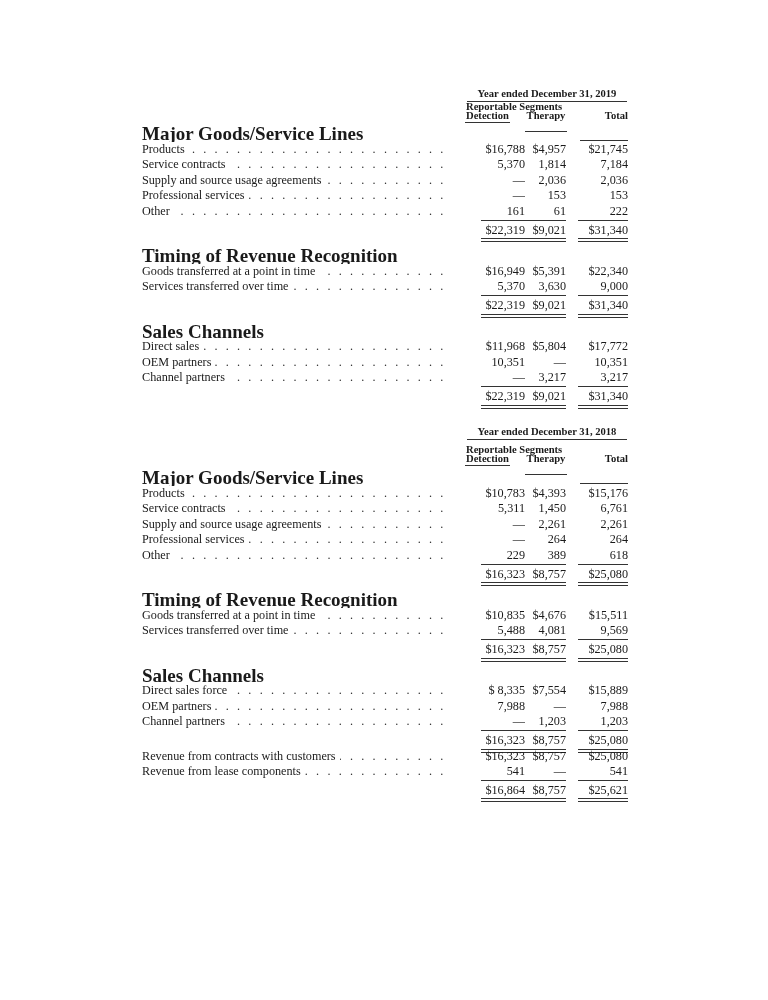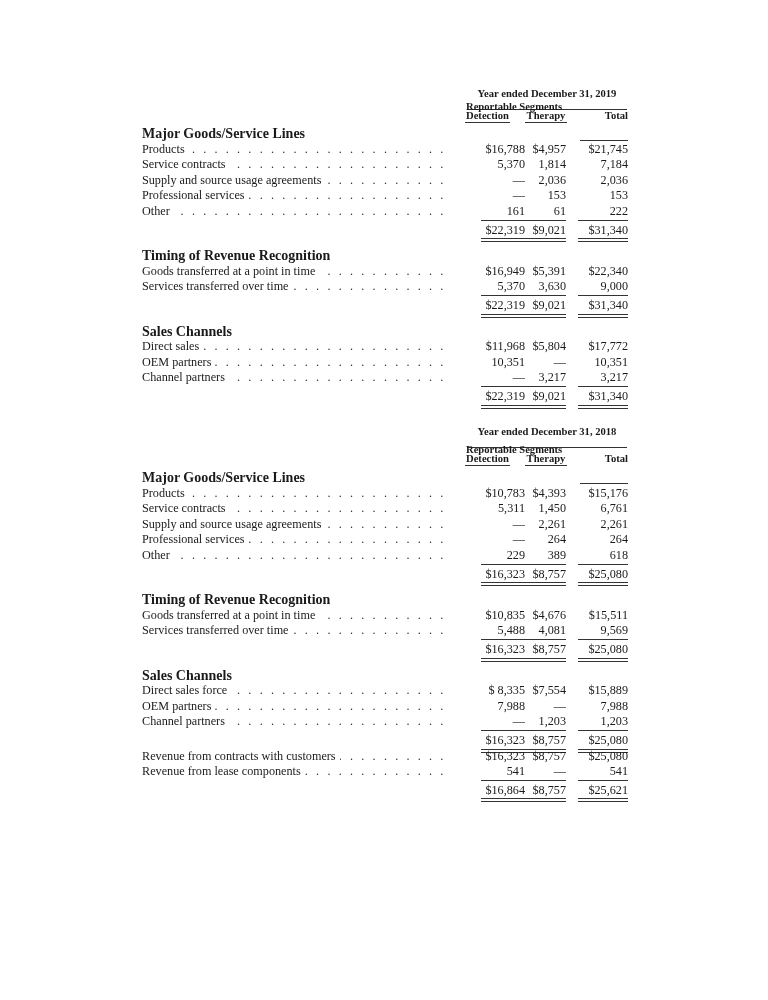--- a/index.html
+++ b/index.html
@@ -10,37 +10,37 @@
     }
     .page { position: absolute; left: 0; top: 0; width: 768px; height: 1000px; }
     .tbl { position: absolute; left: 142px; width: 486px; }
     .row { position: relative; height: 15.6px; font-size: 12.2px; line-height: 15.6px; }
     .label { position: absolute; left: 0; width: 304px; white-space: nowrap; overflow: hidden; }
     .label .txt { background: #fff; padding-right: 4px; position: relative; z-index: 1; }
     .label .dots {
       position: absolute; left: 0; right: 0; top: 0; white-space: nowrap; overflow: hidden;
       letter-spacing: 2.6px; color: #333; text-align: right; direction: rtl;
     }
-    .section-title { font-weight: bold; font-size: 14px; }
+    .section-title { font-weight: bold; font-size: 19px; }
     .cell { position: absolute; text-align: right; white-space: nowrap; }
     .c1 { left: 339px; width: 44px; }
     .c2 { left: 382px; width: 42px; }
     .c3 { left: 436px; width: 50px; }
     .ul .cell::after {
       content: ""; position: absolute; left: 0; right: 0; bottom: -1px; border-bottom: 1px solid #333;
     }
     .tot .cell::after {
       content: ""; position: absolute; left: 0; right: 0; bottom: -4px; height: 2px;
       border-top: 1px solid #333; border-bottom: 1px solid #333;
     }
     .hdr { position: absolute; font-weight: bold; font-size: 10.6px; line-height: 11px; }
-    .hdr-year { left: 467px; width: 160px; text-align: center; border-bottom: 1.5px solid #333; padding-bottom: 10px; }
+    .hdr-year { left: 467px; width: 160px; text-align: center; border-bottom: 1.5px solid #333; padding-bottom: 2px; }
     .hdr-rs { left: 466px; width: 110px; }
     .hdr-det { left: 465px; width: 45px; border-bottom: 1.5px solid #333; padding-bottom: 1px; text-align: center; }
-    .hdr-ther { left: 525px; width: 42px; border-bottom: 1.5px solid #333; padding-bottom: 1px; text-align: center; }
+    .hdr-ther { left: 525px; width: 42px; border-bottom: 1.5px solid #333; padding-bottom: 10px; text-align: center; }
     .hdr-tot { left: 580px; width: 48px; border-bottom: 1.5px solid #333; padding-bottom: 19px; text-align: right; }
     .para { position: absolute; left: 113px; width: 560px; font-size: 12.6px; line-height: 18.5px; top: 846px; }
     .para i { font-style: italic; }
     .footer { position: absolute; left: 0; width: 768px; text-align: center; top: 906px; font-size: 12.6px; }
   </style>
 </head>
 <body>
 
 <div class="page">
 

